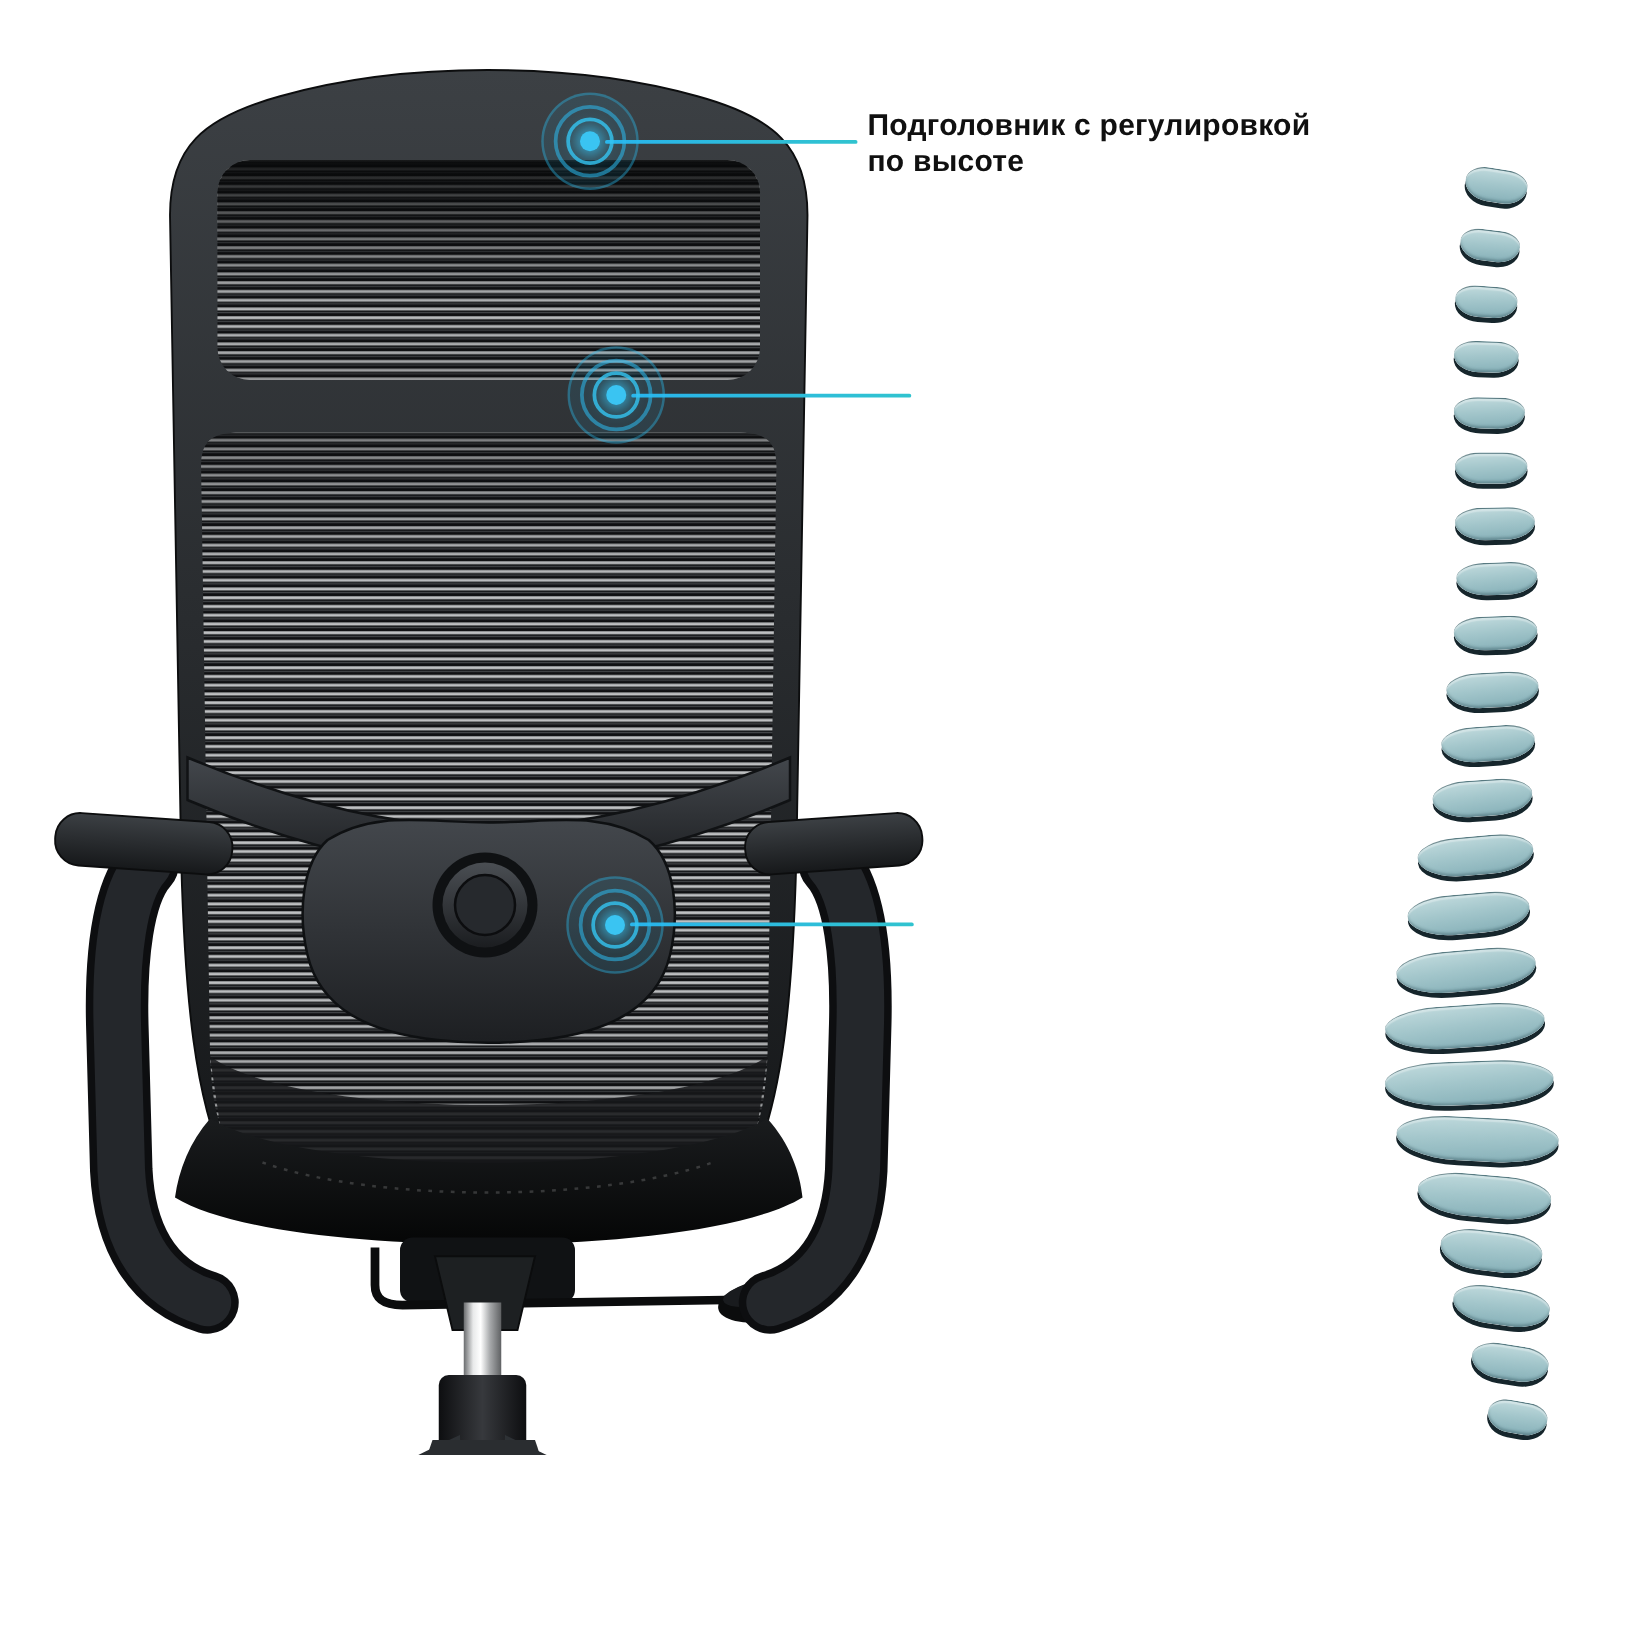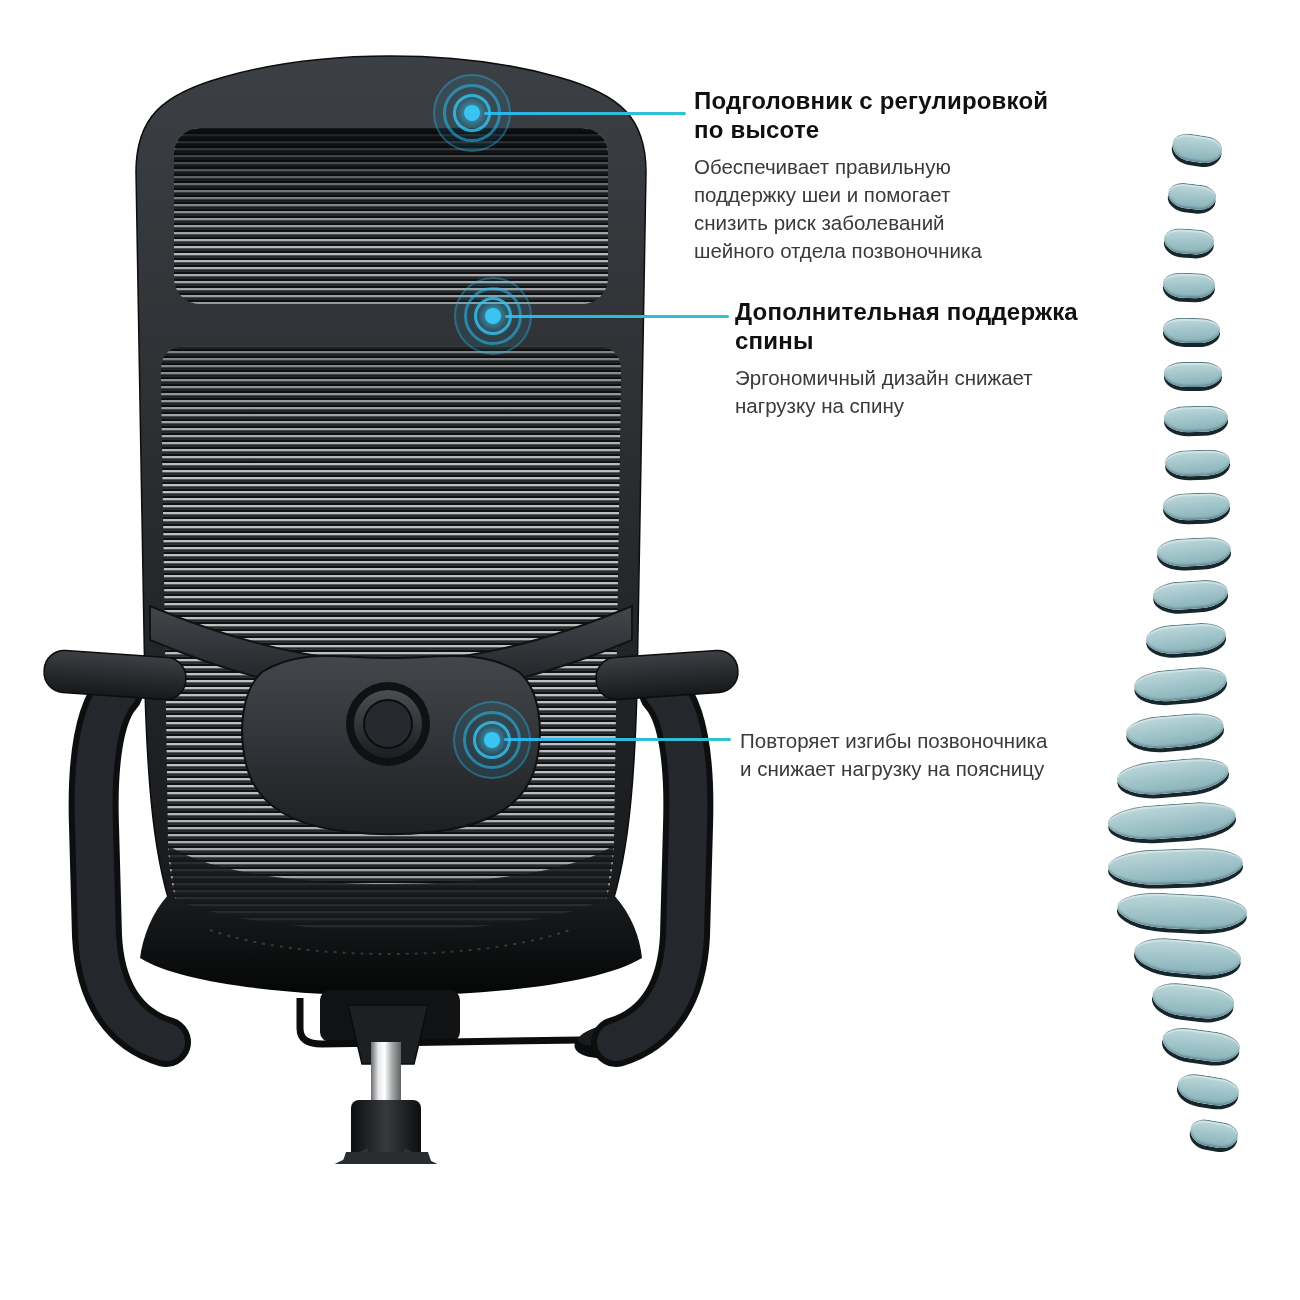--- a/index.html
+++ b/index.html
@@ -189,36 +189,24 @@
         <i class="r1"></i>
         <i class="r2"></i>
         <i class="r3"></i>
         <i class="dot"></i>
       </div>
     </div>
 
   <div class="annotation" style="left:694px;top:86px;max-width:420px;">
     <h3>Подголовник с регулировкой
 по высоте</h3>
-    <p>Обеспечивает правильную
-поддержку шеи и помогает
-снизить риск заболеваний
-шейного отдела позвоночника</p>
   </div>
 
-  <div class="annotation" style="left:735px;top:297px;max-width:420px;">
-    <h3>Дополнительная поддержка
-спины</h3>
-    <p>Эргономичный дизайн снижает
-нагрузку на спину</p>
-  </div>
 
   <div class="annotation" style="left:740px;top:719px;max-width:430px;">
-    <p>Повторяет изгибы позвоночника
-и снижает нагрузку на поясницу</p>
   </div>
 
   <div id="spine">
       <div class="vertebra" style="left: 1172px; top: 135px; width: 50px; height: 26px; transform: rotate(9deg);"></div>
       <div class="vertebra" style="left: 1168px; top: 184px; width: 48px; height: 24px; transform: rotate(7deg);"></div>
       <div class="vertebra" style="left: 1164px; top: 229px; width: 50px; height: 24px; transform: rotate(4deg);"></div>
       <div class="vertebra" style="left: 1163px; top: 273px; width: 52px; height: 24px; transform: rotate(2deg);"></div>
       <div class="vertebra" style="left: 1162.5px; top: 318px; width: 57px; height: 24px; transform: rotate(1deg);"></div>
       <div class="vertebra" style="left: 1164px; top: 362px; width: 58px; height: 24px; transform: rotate(0deg);"></div>
       <div class="vertebra" style="left: 1164px; top: 405.5px; width: 64px; height: 25px; transform: rotate(-1deg);"></div>

